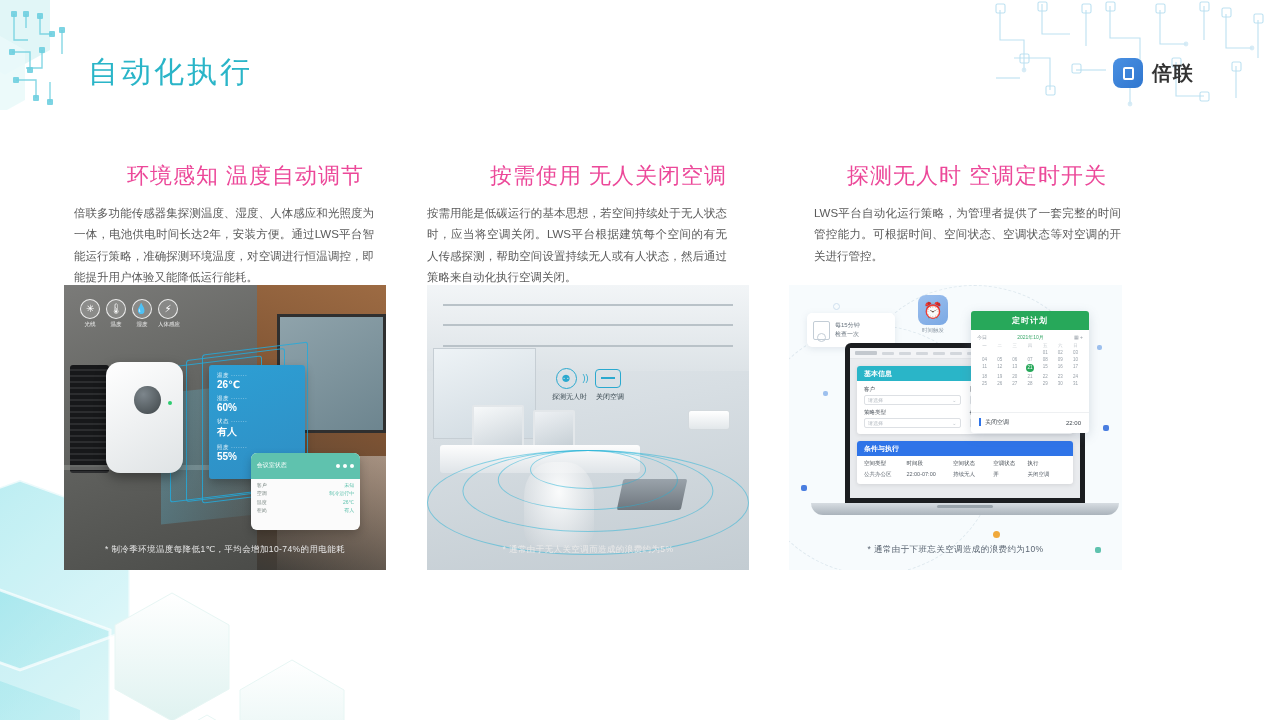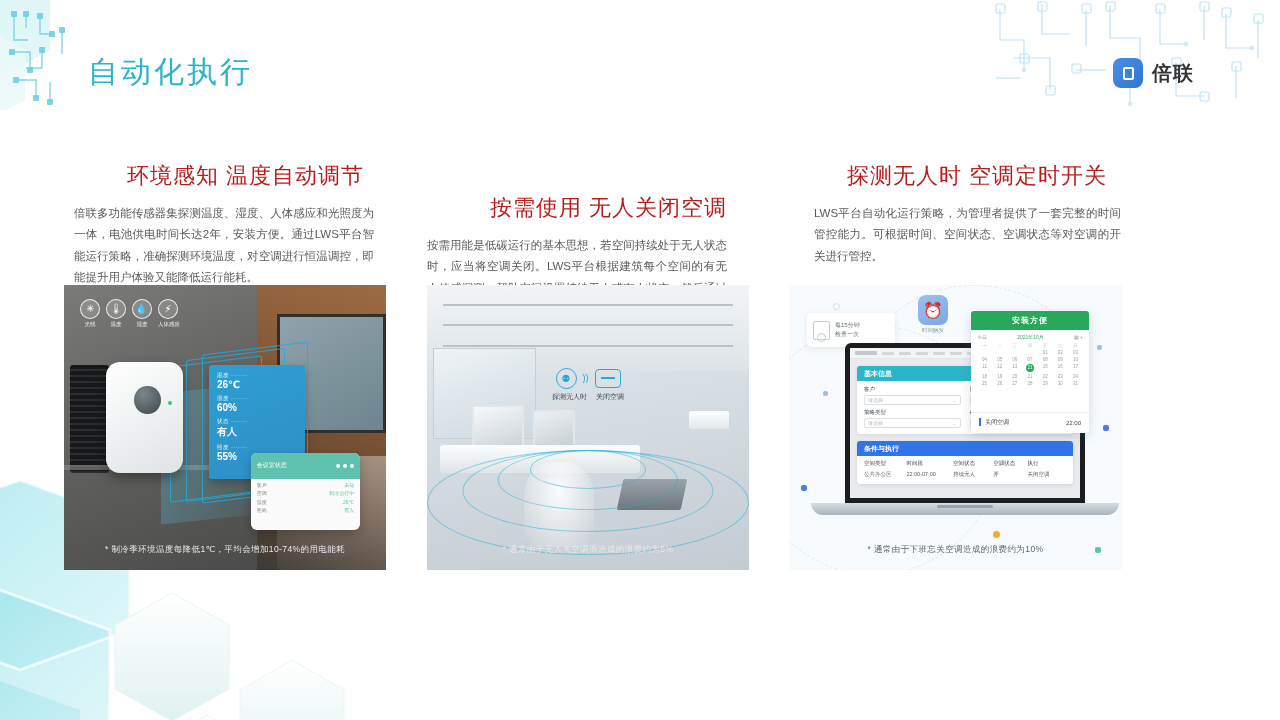--- a/index.html
+++ b/index.html
@@ -31,25 +31,25 @@
     background: linear-gradient(135deg,#4a90e2,#2f76cf);
     display: flex; align-items: center; justify-content: center;
   }
   .brand-mark i { display: block; width: 11px; height: 13px; border: 2px solid #fff; border-radius: 2px; }
   .brand-name { font-size: 20px; color: #333; font-weight: bold; letter-spacing: 1px; }
 
   
   .columns { position: absolute; left: 0; top: 160px; width: 1280px; display: flex; }
   .col { width: 363px; }
   .col-1 { margin-left: 64px; }
-  .col-2 { margin-left: 0px; width: 363px; margin-top: 32px; }
+  .col-2 { margin-left: 0px; width: 363px; }
   .col-3 { margin-left: 2px; width: 370px; }
 
   .col-head {
-    font-size: 22px; color: #b91c1c; font-weight: 400;
+    font-size: 22px; color: #ec4899; font-weight: 400;
     text-align: center; letter-spacing: 1px; height: 32px; line-height: 32px;
   }
   .col-1 .col-head, .col-2 .col-head { text-align: center; }
   .col-body {
     font-size: 11.5px; color: #5a5a5a; line-height: 1.85;
     margin-top: 11px; text-align: justify;
   }
   .col-1 .col-body { width: 300px; margin-left: 10px; }
   .col-2 .col-body { width: 300px; margin-left: 0px; }
   .col-3 .col-body { width: 307px; margin-left: 22px; }
@@ -567,21 +567,21 @@
             <span>开</span>
             <span>关闭空调</span>
           </div>
         </div>
       </div>
     </div>
   </div>
   <div class="f3-base"></div>
 
   <div class="f3-panel">
-    <div class="f3-ph">安装方便</div>
+    <div class="f3-ph">定时计划</div>
     <div class="f3-cal">
       <div class="f3-calbar">
         <span>今日</span>
         <span class="m">2021年10月</span>
         <span>▦ +</span>
       </div>
       <div class="f3-grid">
         <b>一</b>
         <b>二</b>
         <b>三</b>

